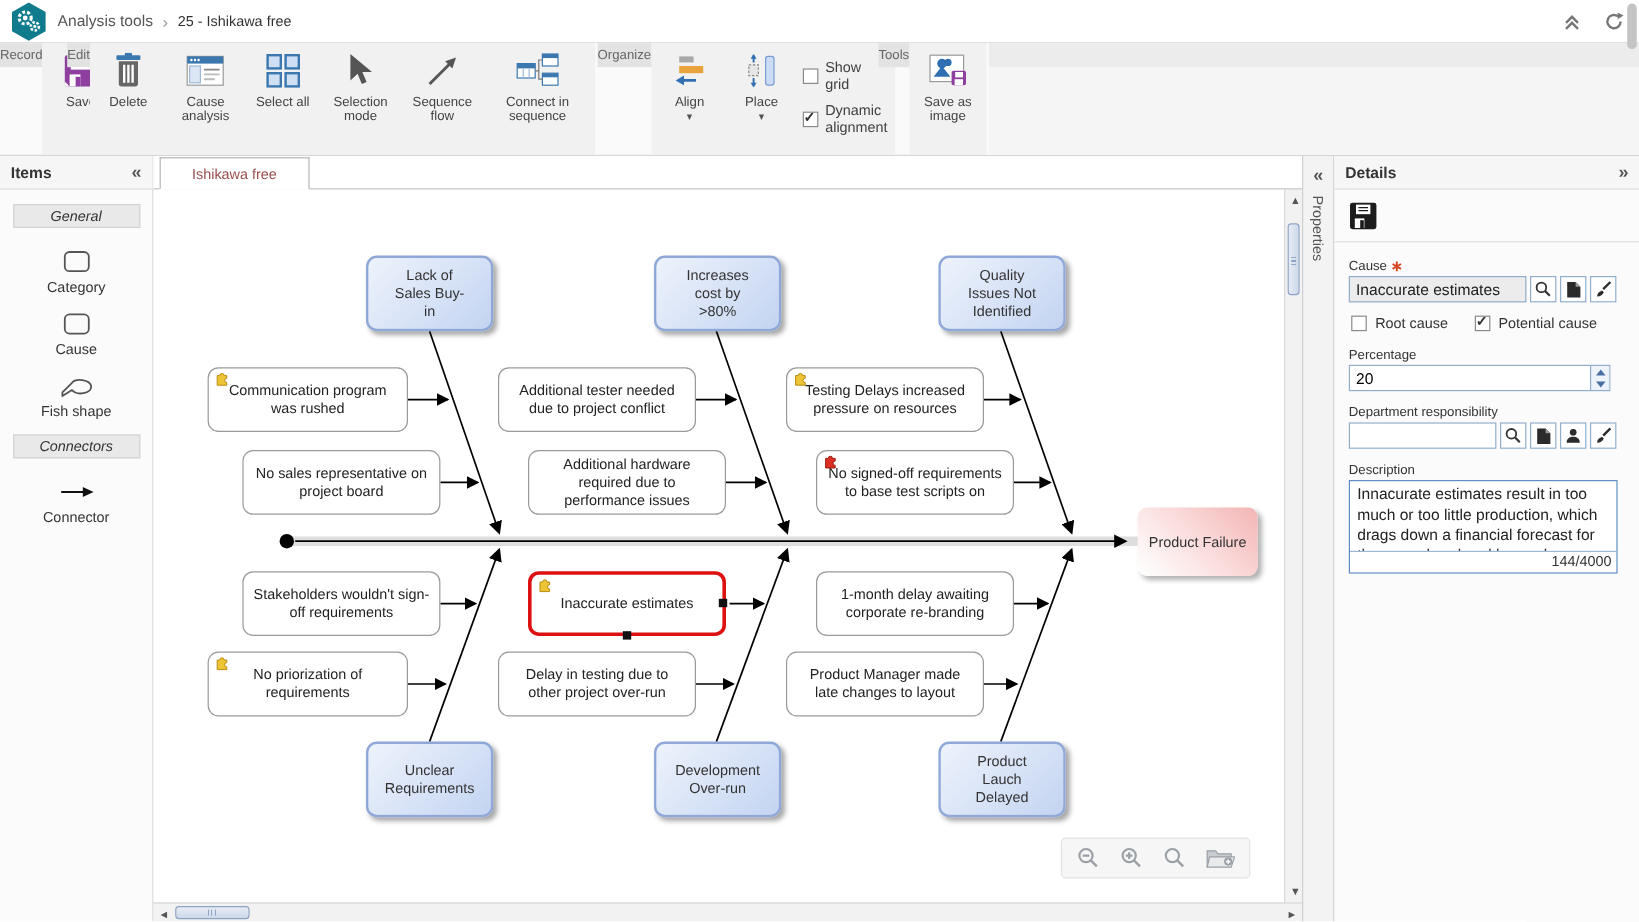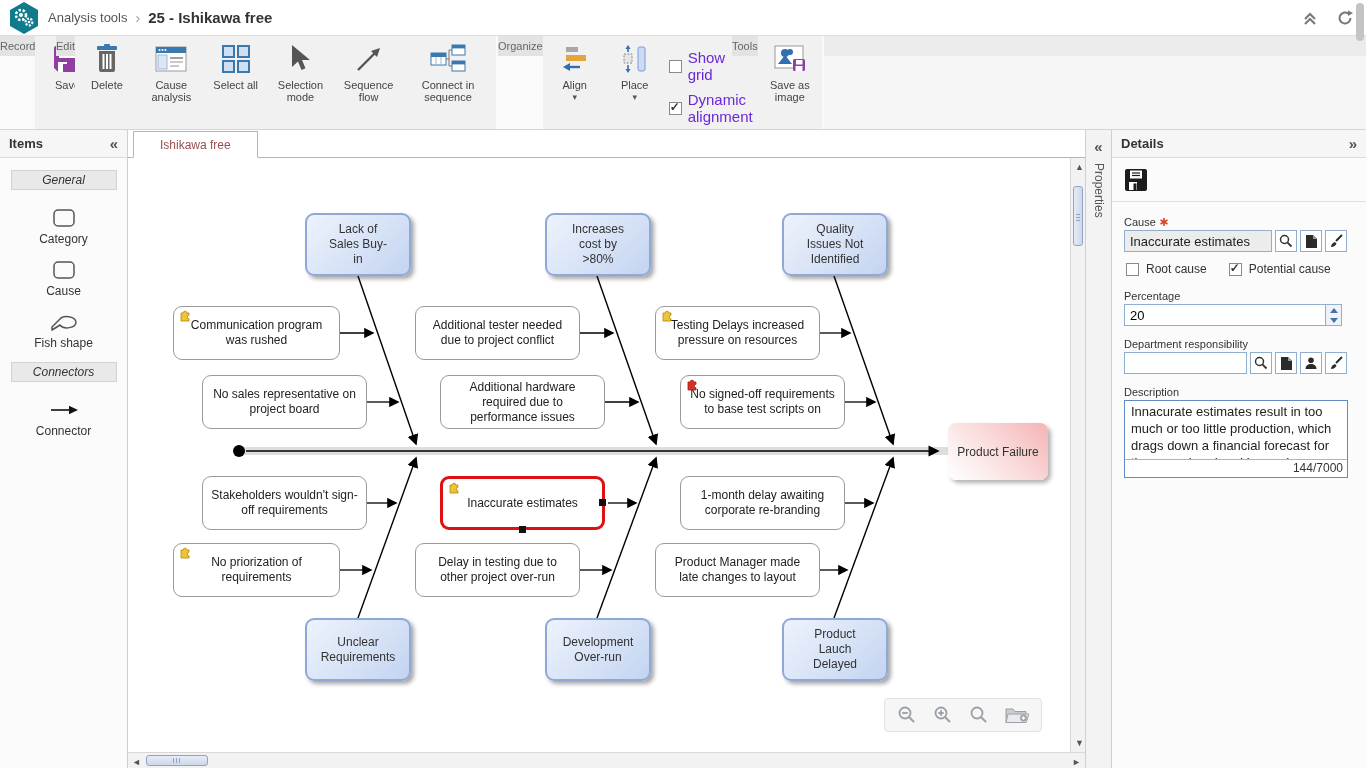--- a/index.html
+++ b/index.html
@@ -2,34 +2,34 @@
 <html><head>
 <meta charset="utf-8">
 <style>
   * { margin:0; padding:0; box-sizing:border-box; }
   html,body { width:1366px; height:768px; font-family:"Liberation Sans", sans-serif; background:#fff; overflow:hidden; }
 
   
   .app-header { height:36px; display:flex; align-items:center; padding:0 12px 0 8px; background:#fff; border-bottom:1px solid #e0e0e0; gap:8px; }
   .breadcrumb-text { font-size:13px; color:#555; }
   .crumb-sep { color:#999; font-size:14px; }
-  .page-title { font-size:15px; font-weight:bold; color:#333; }
+  .page-title { font-size:12px; font-weight:normal; color:#333; }
   .header-right { margin-left:auto; display:flex; gap:18px; align-items:center; }
 
   
   .ribbon { height:94px; background:#fafafa; border-bottom:1px solid #d5d5d5; display:flex; }
   .rgroup { display:flex; border-right:2px solid #fafafa; }
   .rgroup-label { height:20px; background:#e3e3e3; font-size:11px; color:#666; display:flex; align-items:center; justify-content:center; }
   .rgroup-body { flex:1; background:#f1f1f1; display:flex; align-items:flex-start; padding:5px 6px 2px 6px; gap:8px; }
   .rbtn { display:flex; flex-direction:column; align-items:center; min-width:52px; font-size:11px; color:#444; cursor:default; }
   .rbtn .ric { height:36px; display:flex; align-items:center; justify-content:center; }
   .rbtn .rlabel { text-align:center; line-height:12px; margin-top:2px; }
   .drop-caret { font-size:9px; color:#555; margin-top:1px; }
   .rcheck-col { display:flex; flex-direction:column; gap:8px; padding-top:8px; }
-  .rcheck-row { display:flex; align-items:center; gap:6px; font-size:15px; color:#6d28d9;justify-content:flex-end; }
+  .rcheck-row { display:flex; align-items:center; gap:6px; font-size:12px; color:#404040;justify-content:flex-end; }
   .checkbox { width:13px; height:13px; border:1px solid #8a8a8a; background:#fff; position:relative; flex:none; }
   .checkbox.checked::after { content:"✓"; position:absolute; left:0px; top:-3px; font-size:12px; font-weight:bold; color:#333; }
   .rgroup-filler { flex:1; display:flex; flex-direction:column; }
   .rgroup-filler .rgroup-label { background:#ececec; }
   .rgroup-filler .rgroup-body { background:#f5f5f5; }
 
   
   .main { display:flex; height:638px; }
 
   
@@ -592,17 +592,17 @@
             </svg>
         </span>
       </div>
 
       <div class="fld-label mt12">
           <span>Description</span>
         </div>
       <div class="desc-wrap">
         <div class="desc-text">Innacurate estimates result in too much or too little production, which drags down a financial forecast for the year ahead and beyond.</div>
         <div class="desc-scroll"></div>
-        <div class="desc-counter">144/7000</div>
+        <div class="desc-counter">144/4000</div>
       </div>
     </div>
   </div>
 </div>
 
 </body></html>

